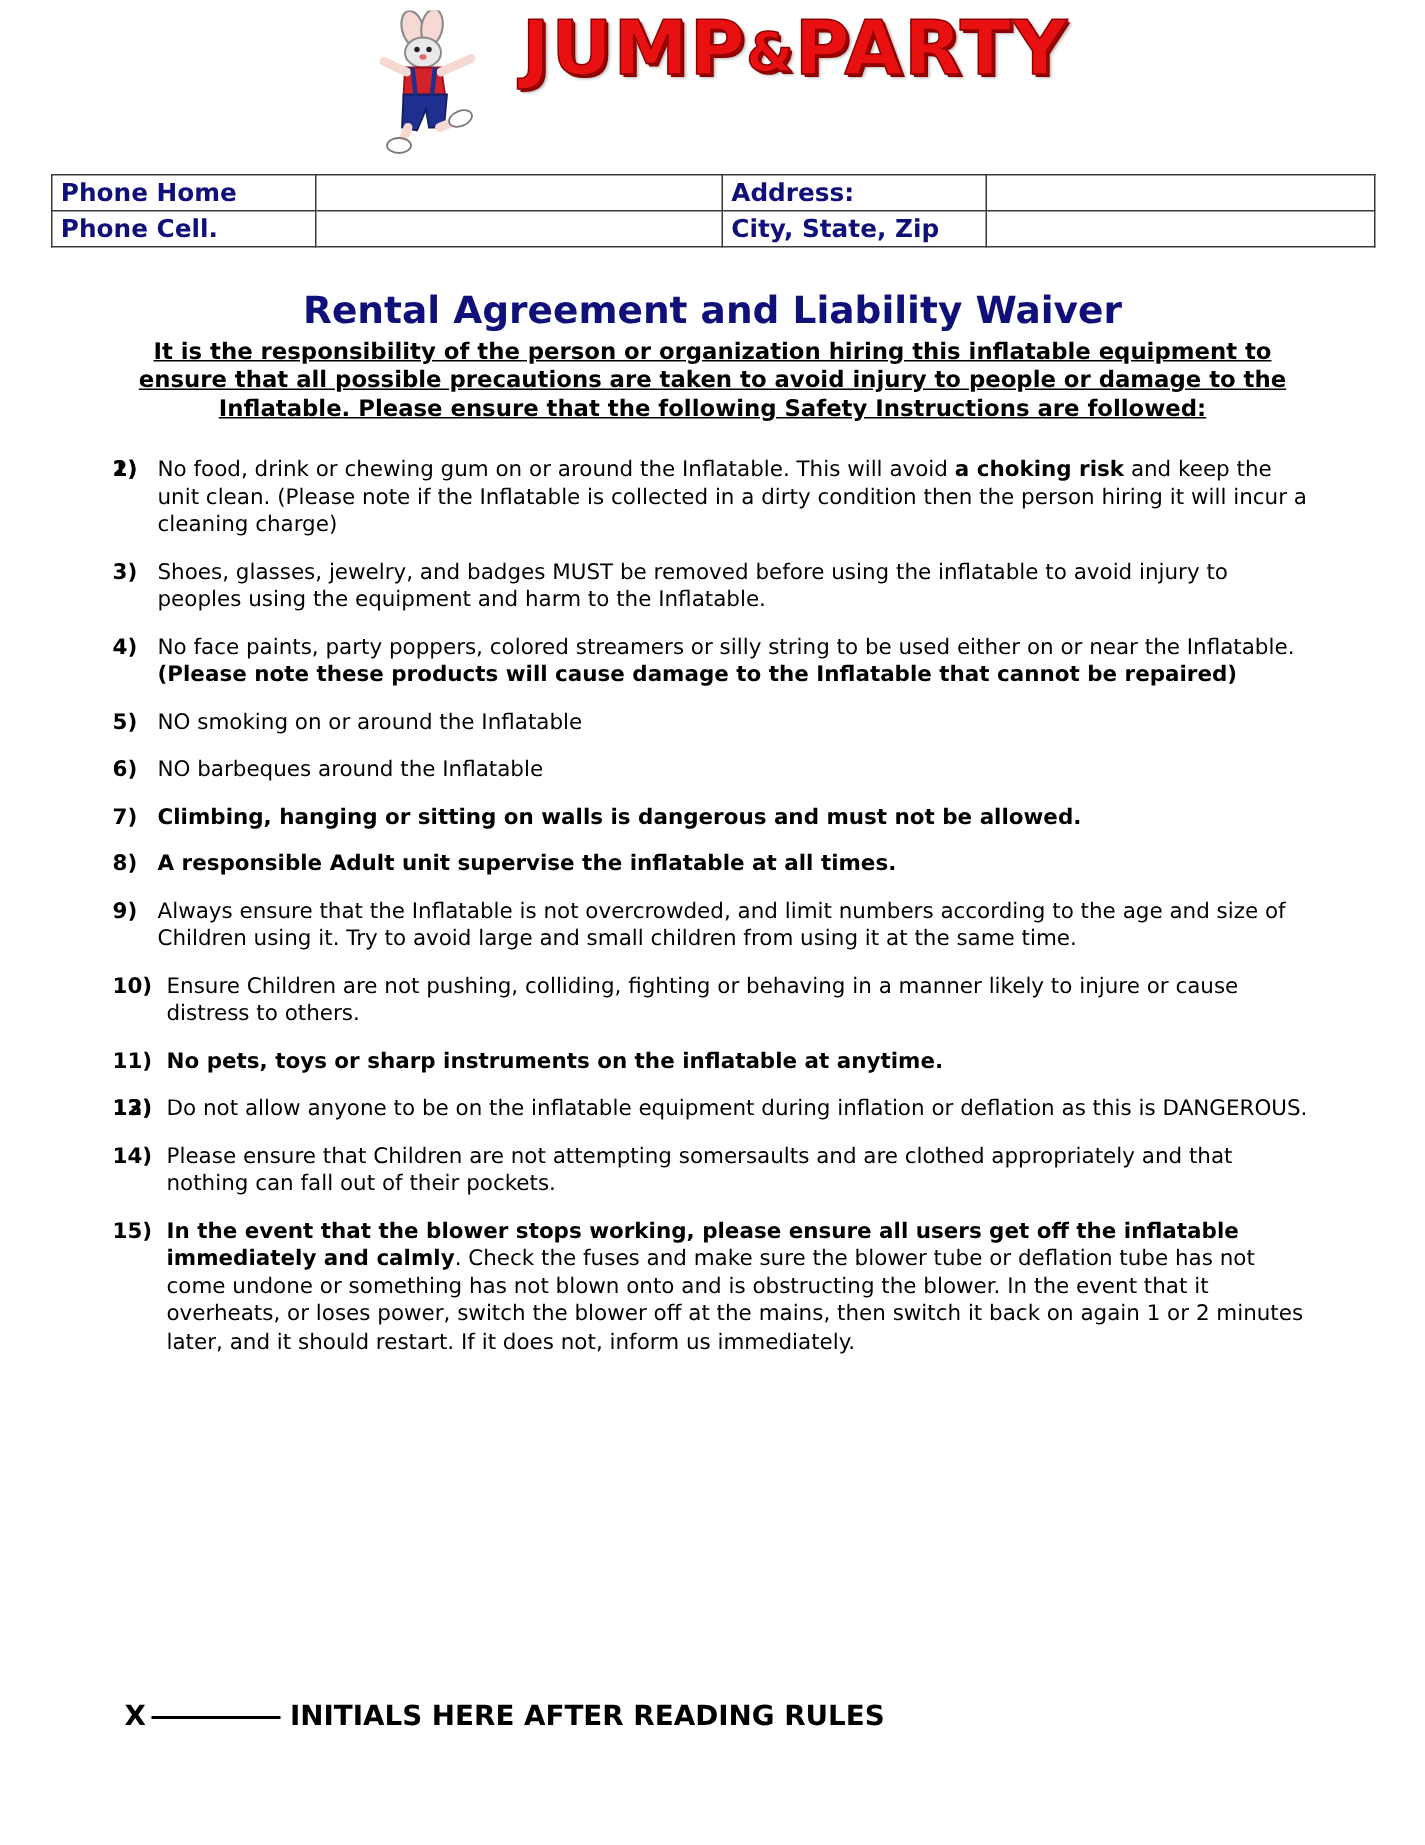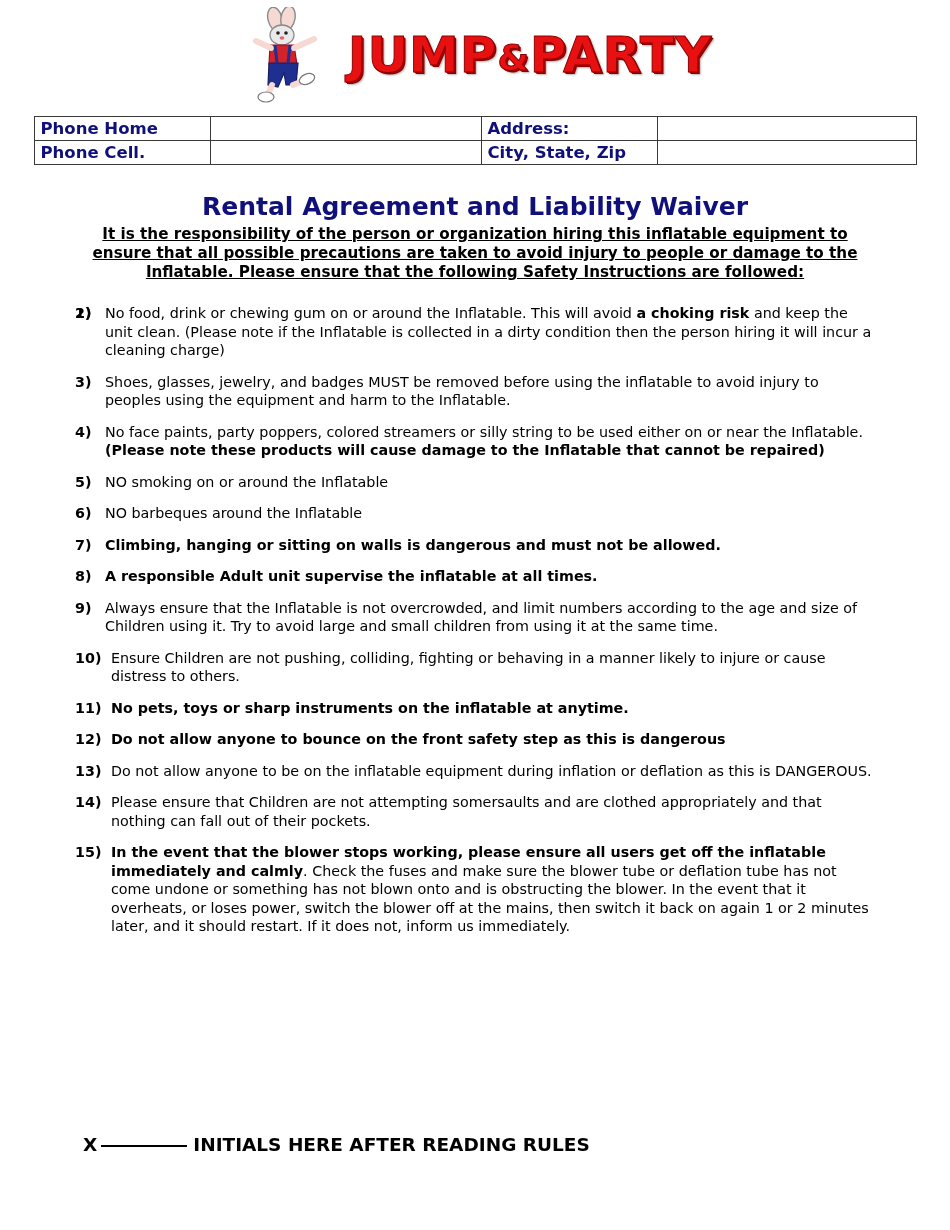--- a/index.html
+++ b/index.html
@@ -19,21 +19,20 @@
   
   .header {
     height: 110px;
     display: flex;
     align-items: center;
     justify-content: center;
     padding-left: 10px;
   }
   .logo-wrap {
     display: flex;
-    align-items: center;
     gap: 22px;
   }
   .mascot {
     width: 78px;
     height: 96px;
     flex: 0 0 auto;
   }
   .brand {
     font-family: "DejaVu Sans", sans-serif;
     font-weight: bold;
@@ -211,21 +210,21 @@
     <div class="rule"><span class="num">2)</span><span>No food, drink or chewing gum on or around the Inflatable. This will avoid </span><b>a choking risk</b><span> and keep the unit clean. (Please note if the Inflatable is collected in a dirty condition then the person hiring it will incur a cleaning charge)</span></div>
     <div class="rule"><span class="num">3)</span><span>Shoes, glasses, jewelry, and badges MUST be removed before using the inflatable to avoid injury to peoples using the equipment and harm to the Inflatable.</span></div>
     <div class="rule"><span class="num">4)</span><span>No face paints, party poppers, colored streamers or silly string to be used either on or near the Inflatable. </span><b>(Please note these products will cause damage to the Inflatable that cannot be repaired)</b></div>
     <div class="rule"><span class="num">5)</span><span>NO smoking on or around the Inflatable</span></div>
     <div class="rule"><span class="num">6)</span><span>NO barbeques around the Inflatable</span></div>
     <div class="rule all-bold"><span class="num">7)</span><span>Climbing, hanging or sitting on walls is dangerous and must not be allowed.</span></div>
     <div class="rule all-bold"><span class="num">8)</span><span>A responsible Adult unit supervise the inflatable at all times.</span></div>
     <div class="rule"><span class="num">9)</span><span>Always ensure that the Inflatable is not overcrowded, and limit numbers according to the age and size of Children using it. Try to avoid large and small children from using it at the same time.</span></div>
     <div class="rule wide"><span class="num">10)</span><span>Ensure Children are not pushing, colliding, fighting or behaving in a manner likely to injure or cause distress to others.</span></div>
     <div class="rule wide all-bold"><span class="num">11)</span><span>No pets, toys or sharp instruments on the inflatable at anytime.</span></div>
-    <div class="rule wide all-bold"><span class="num">12)</span><span>Do not allow anyone to bounce on the front safety step as this is dangerous</span></div>
+    <div class="rule wide all-bold"><span class="num">12)</span></div>
     <div class="rule wide"><span class="num">13)</span><span>Do not allow anyone to be on the inflatable equipment during inflation or deflation as this is DANGEROUS.</span></div>
     <div class="rule wide"><span class="num">14)</span><span>Please ensure that Children are not attempting somersaults and are clothed appropriately and that nothing can fall out of their pockets.</span></div>
     <div class="rule wide"><span class="num">15)</span><b>In the event that the blower stops working, please ensure all users get off the inflatable immediately and calmly</b><span>. Check the fuses and make sure the blower tube or deflation tube has not come undone or something has not blown onto and is obstructing the blower. In the event that it overheats, or loses power, switch the blower off at the mains, then switch it back on again 1 or 2 minutes later, and it should restart. If it does not, inform us immediately.</span></div>
   </div>
 
 <div class="signature">
   <span>X</span><span class="sig-line"></span><span>INITIALS HERE AFTER READING RULES</span>
 </div>
 
 </body></html>

